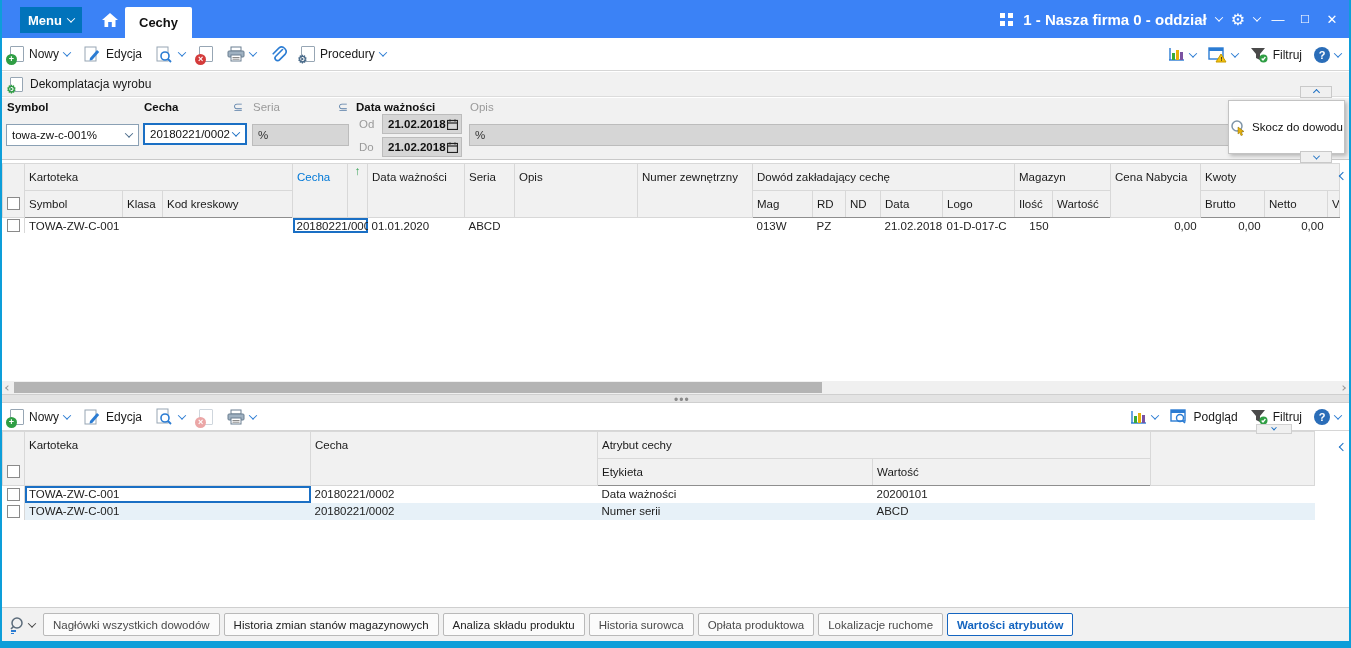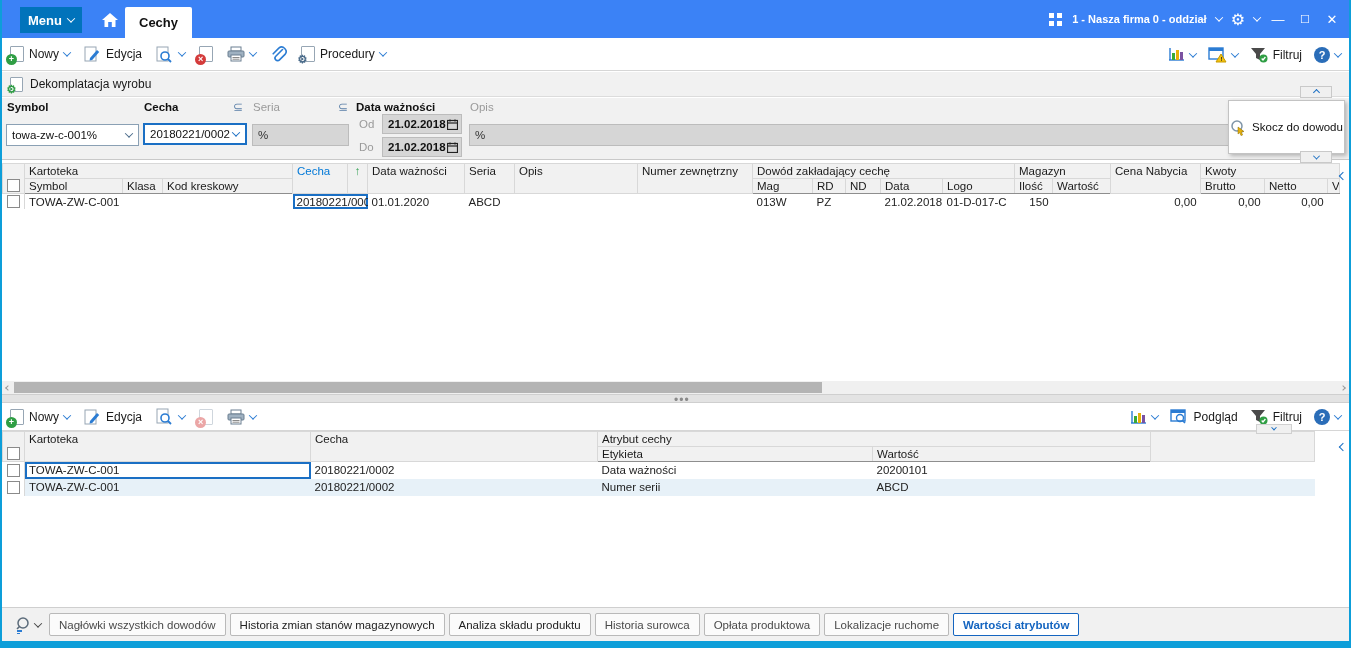--- a/index.html
+++ b/index.html
@@ -12,21 +12,21 @@
   .frame-bottom { position:absolute; left:0; right:0; top:641px; height:7px; background:#0d9ed9; z-index:50; }
 
   
   .titlebar { position:absolute; left:0; top:0; right:0; height:38px; background:#3b82f6; display:flex; align-items:center;padding-left:17px; }
   .menu-btn { position:absolute; left:20px; top:7px; width:62px; height:26px; background:#0173bb; color:#fff;
               font-weight:bold; font-size:13px; display:flex; align-items:center; justify-content:center; gap:6px; cursor:default; }
   .home-btn { position:absolute; left:96px; top:8px; width:28px; height:24px; display:flex; align-items:center; justify-content:center; }
   .cechy-tab { position:absolute; left:125px; top:7px; height:31px; padding:0 14px; background:#fff; color:#111;
                font-weight:bold; font-size:13px; display:flex; align-items:center; border-radius:2px 2px 0 0; }
   .tb-right { position:absolute; right:10px; top:0; height:38px; display:flex; align-items:center; gap:9px; color:#fff; }
-  .company { font-weight:bold; font-size:11px; }
+  .company { font-weight:bold; font-size:15px; }
   .winctl { font-size:13px; width:18px; text-align:center; }
 
   .chev { display:inline-block; width:6px; height:6px; border-right:1.6px solid currentColor; border-bottom:1.6px solid currentColor;
           transform:rotate(45deg) translate(-1px,-1px); }
   .chev-up { transform:rotate(-135deg); }
   .chev-left { transform:rotate(135deg); }
 
   
   .toolbar { position:absolute; left:2px; right:2px; height:33px; background:#fff; border-bottom:1px solid #d6d6d6;
              display:flex; align-items:center; gap:14px; padding-left:8px; }
@@ -62,21 +62,21 @@
   
   .popup { position:absolute; left:1228px; top:100px; width:117px; height:54px; background:#fff; border:1px solid #c3c3c3;
            box-shadow:2px 2px 4px rgba(0,0,0,.25); display:flex; align-items:center; justify-content:center; gap:5px;
            font-size:11.5px; color:#111; z-index:40; }
   .updown { position:absolute; width:32px; height:12px; background:#f0f0f0; border:1px solid #c9c9c9; color:#1a6fc4;
             display:flex; align-items:center; justify-content:center; z-index:41; }
   .updown .chev { width:5px; height:5px; }
 
   
   table { border-collapse:collapse; table-layout:fixed; background:#fff; }
-  th { background:#f1f1f1; border:1px solid #d8d8d8; font-weight:normal; text-align:left; padding:1px 4px; height:15px;
+  th { background:#f1f1f1; border:1px solid #d8d8d8; font-weight:normal; text-align:left; padding:7px 4px; height:15px;
        white-space:nowrap; overflow:hidden; color:#1a1a1a; font-size:11.5px; }
   td { padding:1px 4px; height:15px; white-space:nowrap; overflow:hidden; font-size:11.5px; }
   .hdr-strong th { border-bottom:1px solid #8e8e8e; }
   th.vtop { vertical-align:top; }
   th.vbot { vertical-align:bottom; }
   .cbox { width:13px; height:13px; border:1px solid #8a8a8a; background:#fff; margin:0 auto; }
   .num { text-align:right; }
   .sel { box-shadow:inset 0 0 0 2px #1a6fc4; }
   .cecha-blue { color:#0078d7; }
   .sortarrow { color:#2e9e4f; font-weight:bold; text-align:center; padding:1px 0; }
@@ -97,21 +97,21 @@
   .splitter { position:absolute; left:2px; top:394px; right:2px; height:9px; background:#e3e3e3; border-top:1px solid #cfcfcf;
               border-bottom:1px solid #cfcfcf; }
   .splitter .dots { position:absolute; left:672px; top:-2px; color:#8a8a8a; font-size:12px; letter-spacing:1px; }
 
   .toolbar2-right, .toolbar1-right { position:absolute; right:8px; top:0; height:33px; display:flex; align-items:center; gap:12px; }
   .help-circle { width:16px; height:16px; border-radius:50%; background:#2a6db8; color:#fff; font-weight:bold; font-size:11px;
                  display:flex; align-items:center; justify-content:center; }
 
   
   .tabbar { position:absolute; left:2px; top:607px; right:2px; height:34px; background:#f1f1f1; border-top:1px solid #cfcfcf;
-            display:flex; align-items:center; gap:4px; padding-left:12px; }
+            display:flex; align-items:center; gap:4px; padding-left:6px; }
   .btab { height:23px; background:#fbfbfb; border:1px solid #b9b9b9; border-radius:2px; padding:0 9px; display:flex;
           align-items:center; font-size:11.5px; color:#4a4a4a; white-space:nowrap; }
   .btab.dark { color:#222; }
   .btab.active { color:#1565c0; border:1.5px solid #1565c0; font-weight:bold; background:#fff; }
   .locate-btn { display:flex; align-items:center; gap:3px; margin-right:4px; color:#333; }
   .minichev { position:absolute; left:1256px; top:424px; width:36px; height:10px; background:#f0f0f0; border:1px solid #d0d0d0;
               color:#1a6fc4; display:flex; align-items:center; justify-content:center; z-index:12; }
   .minichev .chev { width:4px; height:4px; }
 </style>
 </head>

